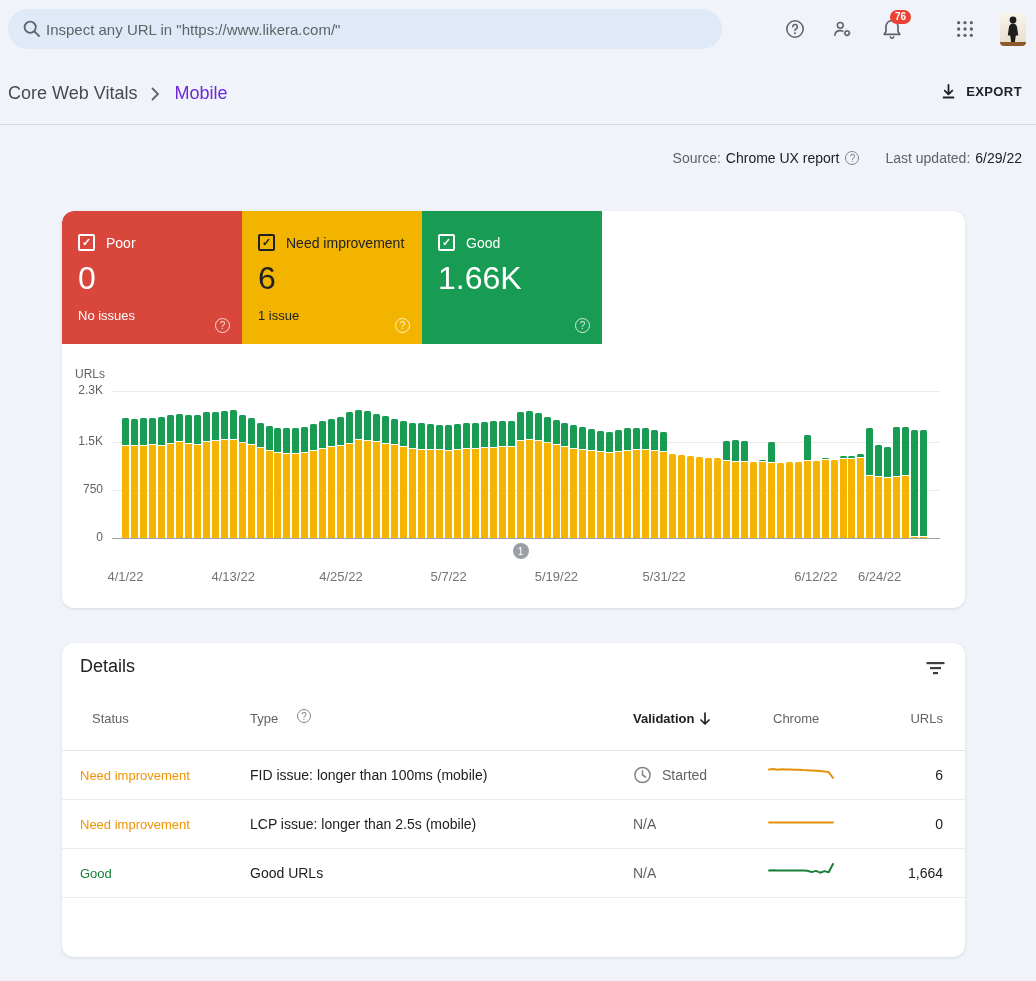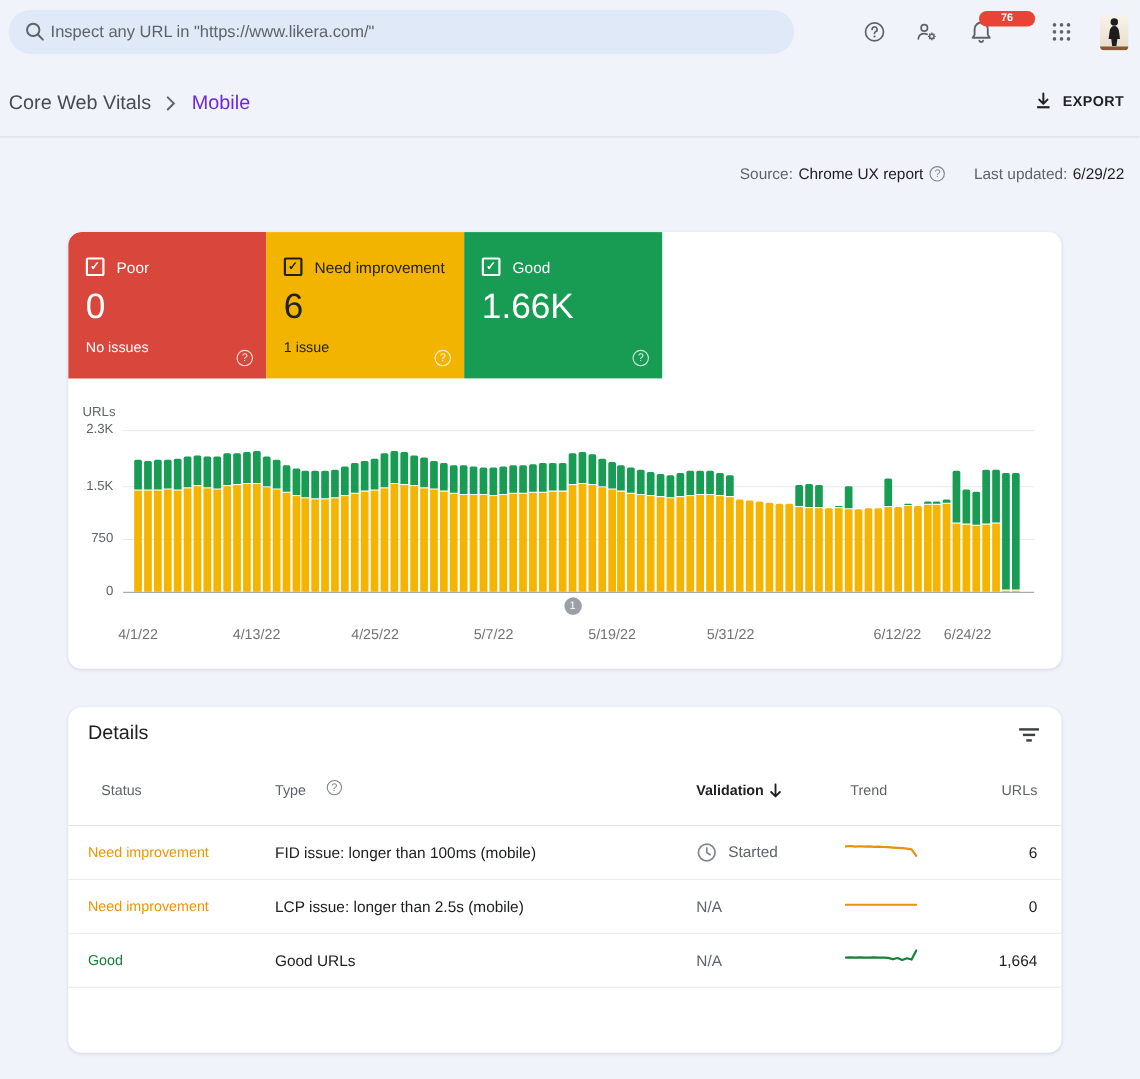--- a/index.html
+++ b/index.html
@@ -11,21 +11,21 @@
   
   .search-pill{position:absolute;left:8px;top:9px;width:714px;height:40px;background:#dfe9f7;
     border-radius:20px;display:flex;align-items:center;padding:0 14px;box-sizing:border-box;}
   .search-pill svg{flex:0 0 auto;}
   .search-input{border:none;outline:none;background:transparent;margin-left:2px;width:100%;
     font-size:15px;color:#5f6368;font-family:"Liberation Sans",sans-serif;}
   .search-input::placeholder{color:#5f6368;opacity:1;}
   .tb-icon{position:absolute;top:19px;width:20px;height:20px;cursor:pointer;}
   .bell-wrap{position:absolute;left:880px;top:17px;width:26px;height:26px;}
   .badge{position:absolute;left:10px;top:-7px;background:#e94335;color:#fff;font-size:10px;font-weight:bold;
-    border-radius:9px;padding:2px 20px;line-height:1;}
+    border-radius:9px;padding:2px 5px;line-height:1;}
   .avatar{position:absolute;right:10px;top:13px;width:26px;height:33px;border-radius:4px;overflow:hidden;
     background:linear-gradient(#f8f3ea,#e9dfcd);border-bottom:4px solid #8a5a2b;box-sizing:border-box;cursor:pointer;}
   
   .breadcrumb{position:absolute;left:8px;top:83px;display:flex;align-items:center;font-size:18px;}
   .bc-parent{color:#474b4f;cursor:pointer;}
   .bc-sep{margin:0 14px;display:flex;align-items:center;}
   .bc-current{color:#6d28d9;font-weight:500;}
   .export-btn{position:absolute;right:14px;top:83px;display:flex;align-items:center;gap:9px;cursor:pointer;
     font-size:13px;font-weight:bold;letter-spacing:.4px;color:#202124;}
   .page-divider{position:absolute;left:0;right:0;top:124px;border-top:1px solid #dadce0;}
@@ -591,21 +591,21 @@
 
   <div class="th" style="left:30px">Status</div>
   <div class="th" style="left:188px">Type</div>
   <span class="mini-help type-help">?</span>
   <div class="th bold" style="left:571px">
     <span>Validation</span>
     <svg width="12" height="14" viewBox="0 0 12 14">
       <path d="M6 1v10M2 8l4 4 4-4" fill="none" stroke="#202124" stroke-width="1.7" stroke-linecap="round" stroke-linejoin="round"></path>
     </svg>
   </div>
-  <div class="th" style="left:711px">Trend</div>
+  <div class="th" style="left:711px">Chrome</div>
   <div class="th" style="right:22px">URLs</div>
   <div class="hdr-divider"></div>
 
   <div id="table-rows">
       <div class="trow" style="top: 107px;">
         <div class="cell status" style="color: rgb(239, 148, 0);">Need improvement</div>
         <div class="cell type">FID issue: longer than 100ms (mobile)</div>
         <div class="cell valid">
           <svg width="19" height="19" viewBox="0 0 20 20">
             <circle cx="10" cy="10" r="8" fill="none" stroke="#80868b" stroke-width="1.6"></circle>

